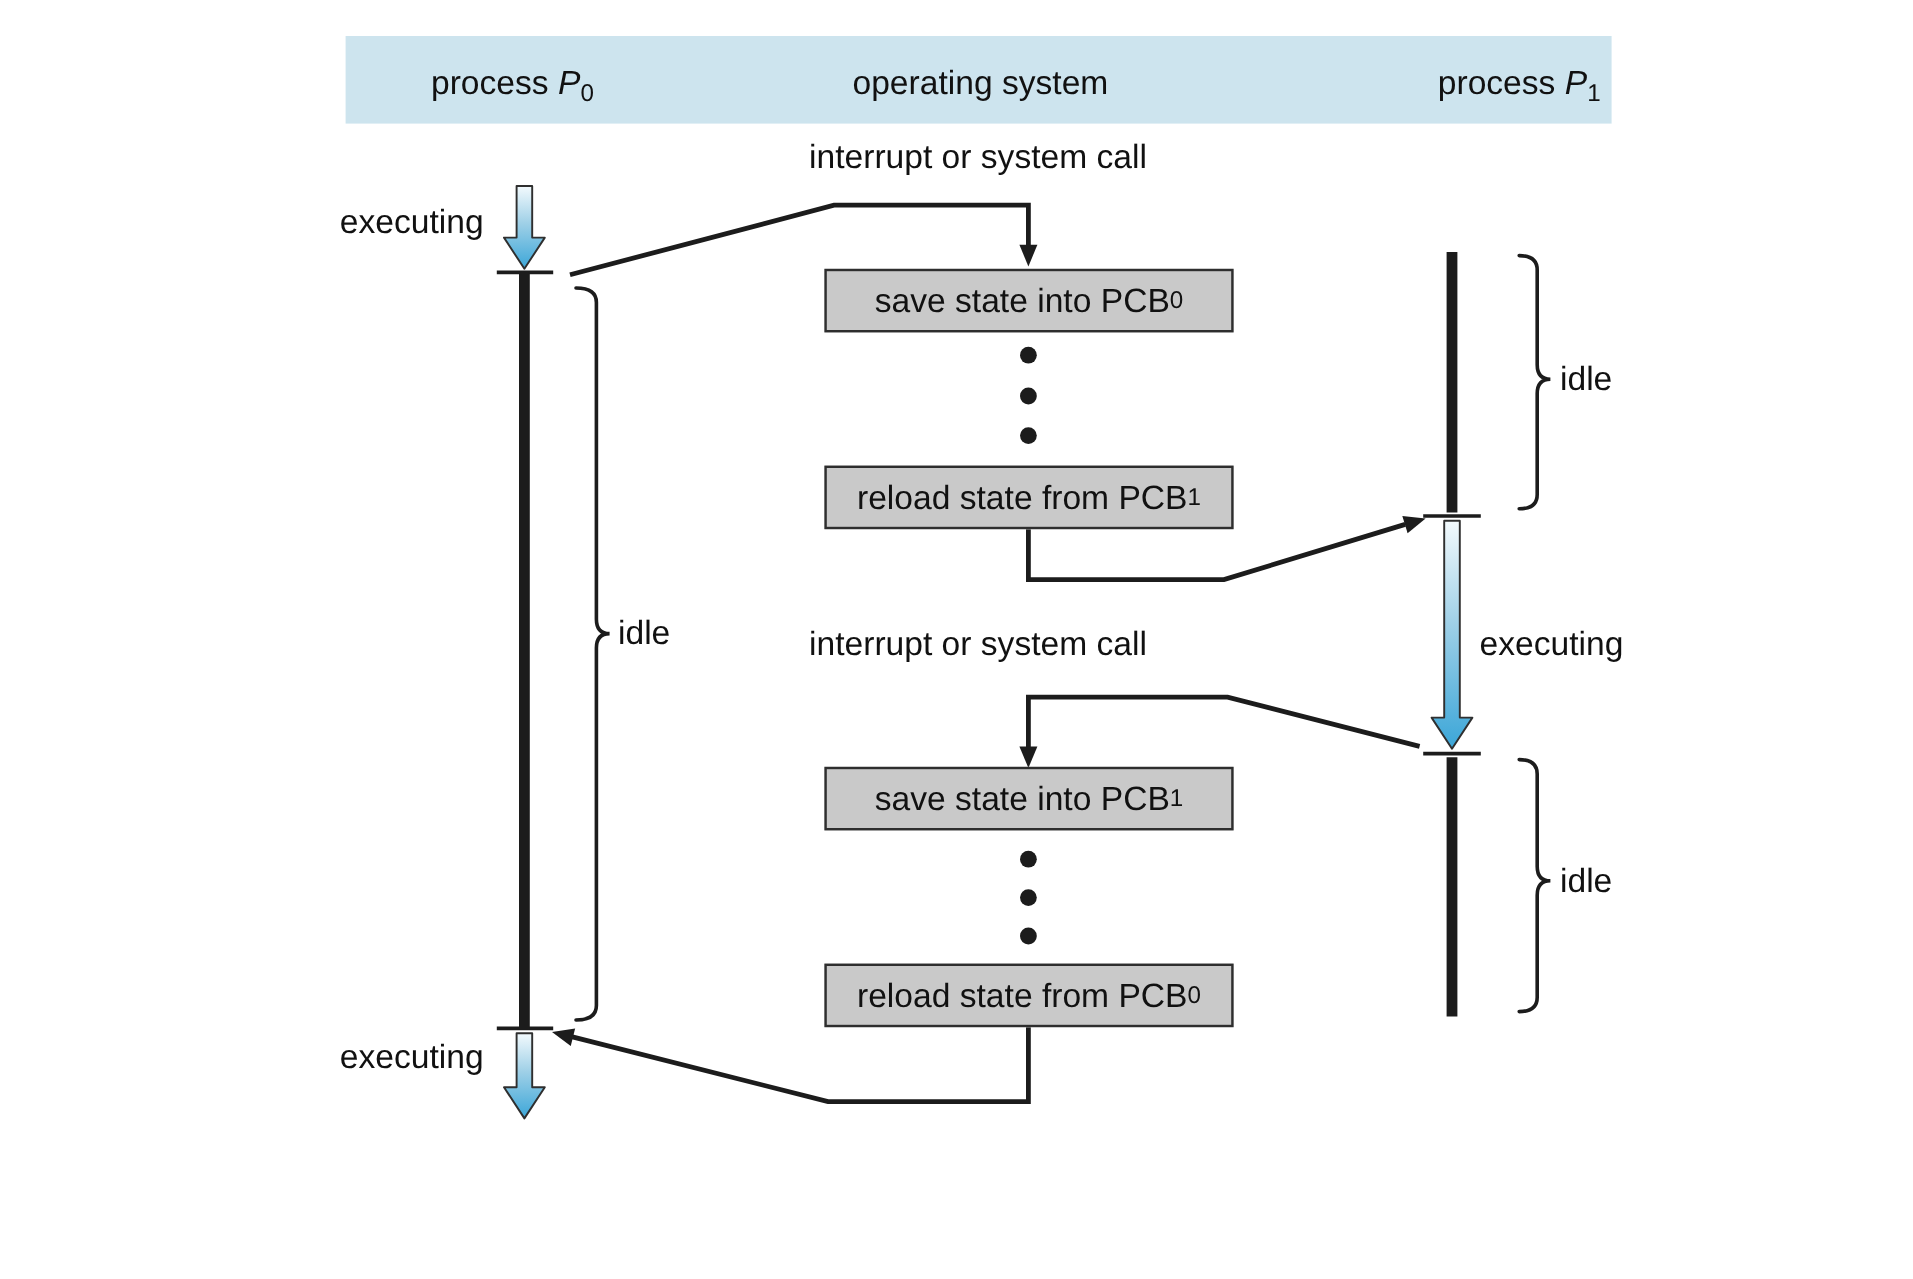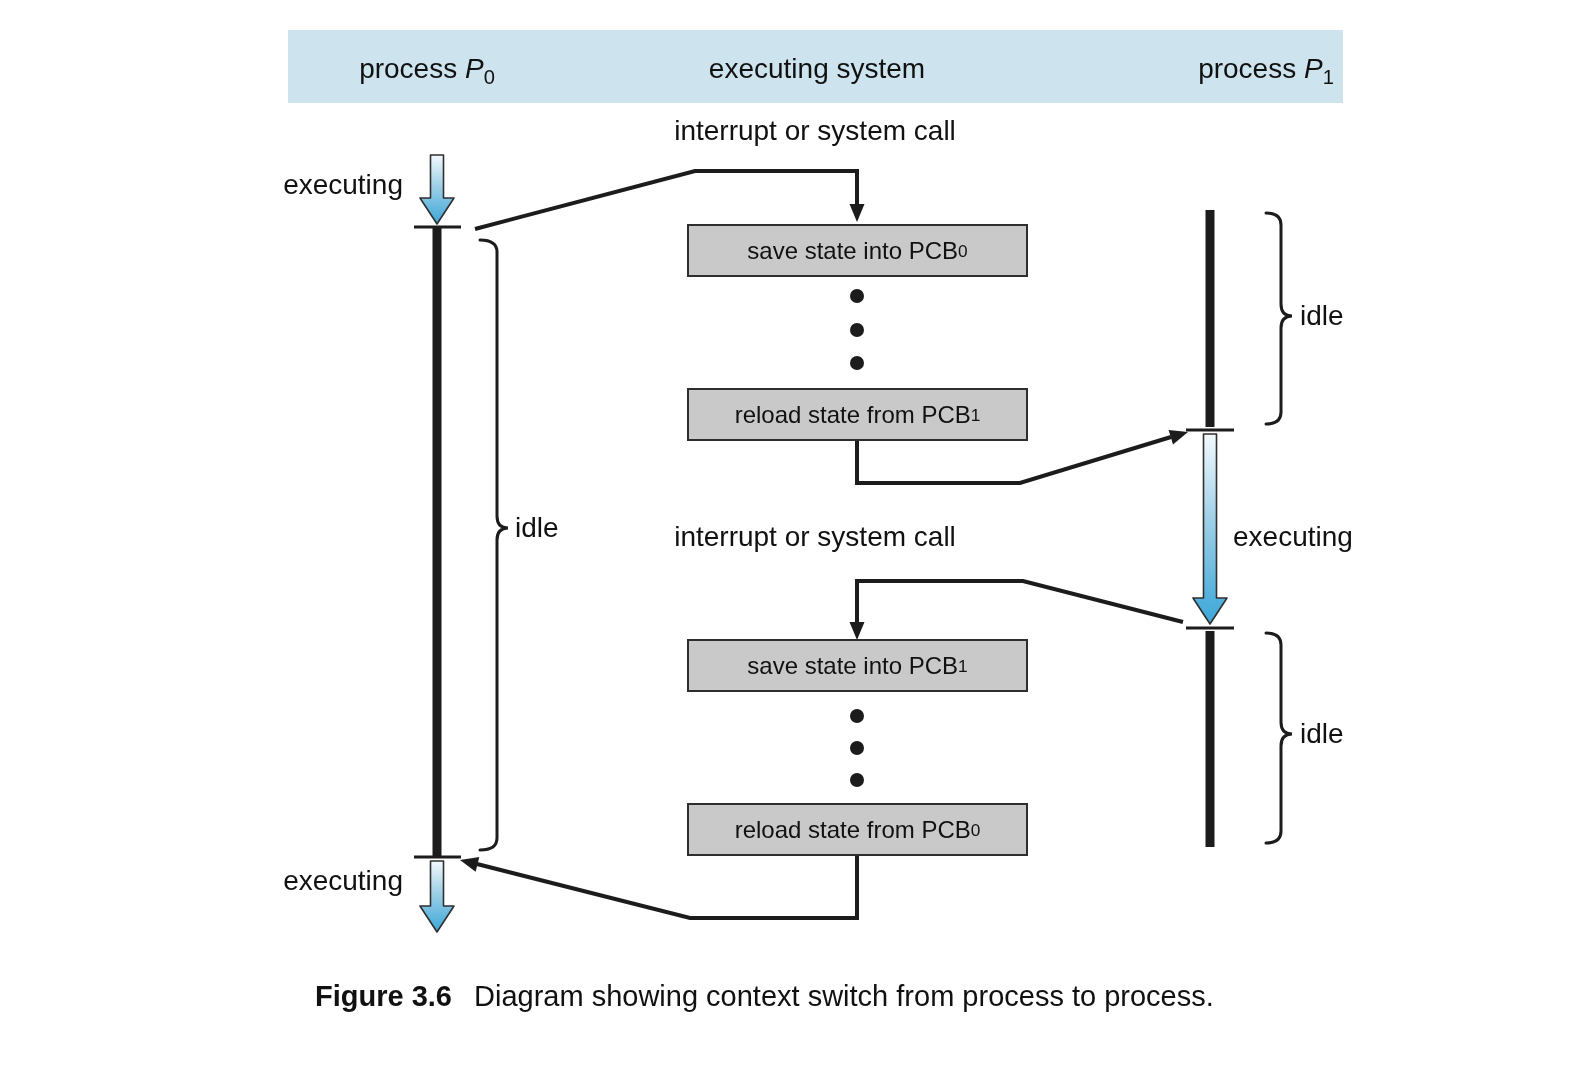--- a/index.html
+++ b/index.html
@@ -26,21 +26,21 @@
   .lbl{position:absolute;font-size:28px;line-height:1.1;white-space:nowrap;}
   .ctr{transform:translateX(-50%);}
   .rt{text-align:right;}
   .lbl i{font-style:italic;}
   sub{font-size:0.72em;vertical-align:-0.3em;line-height:0;}
   .pbox{
     position:absolute;left:687px;width:337px;height:49px;
     background:var(--box-bg,#c9c9c9);
     border:2px solid var(--box-border,#2e2e2e);
     display:flex;align-items:center;justify-content:center;
-    font-size:24px;white-space:nowrap;
+    font-size:28px;white-space:nowrap;
   }
   .caption{position:absolute;left:315px;top:980px;font-size:29px;white-space:nowrap;}
   .caption .fig{font-weight:bold;}
   .caption .cap-txt{margin-left:22px;}
 </style>
 </head>
 <body>
 
 <div class="canvas">
 
@@ -99,21 +99,21 @@
 
     <path class="ln brace" d="M 480,240 Q 497,240 497,252 L 497,516 Q 497,528 508,528 Q 497,528 497,540 L 497,838 Q 497,850 480,850"></path>
     <path class="ln brace" d="M 1266,213 Q 1281,213 1281,225 L 1281,304 Q 1281,316 1292,316 Q 1281,316 1281,328 L 1281,412 Q 1281,424 1266,424"></path>
     <path class="ln brace" d="M 1266,633 Q 1281,633 1281,645 L 1281,722 Q 1281,734 1292,734 Q 1281,734 1281,746 L 1281,831 Q 1281,843 1266,843"></path>
   </svg>
 
   <div class="hdr"></div>
   <div class="lbl ctr" style="left:427px;top:54px;">
     <span>process </span><i>P</i><sub>0</sub>
   </div>
-  <div class="lbl ctr" style="left:817px;top:54px;">executing system</div>
+  <div class="lbl ctr" style="left:817px;top:54px;">operating system</div>
   <div class="lbl ctr" style="left:1266px;top:54px;">
     <span>process </span><i>P</i><sub>1</sub>
   </div>
 
   <div class="lbl ctr" style="left:815px;top:116px;">interrupt or system call</div>
   <div class="lbl ctr" style="left:815px;top:522px;">interrupt or system call</div>
 
   <div class="lbl rt" style="right:1191px;top:170px;">executing</div>
   <div class="lbl rt" style="right:1191px;top:866px;">executing</div>
   <div class="lbl" style="left:1233px;top:522px;">executing</div>
@@ -132,17 +132,14 @@
   </div>
   <div class="pbox" style="top:639px;">
     <span>save state into PCB</span>
       <sub>1</sub>
   </div>
   <div class="pbox" style="top:803px;">
     <span>reload state from PCB</span>
       <sub>0</sub>
   </div>
 
-  <div class="caption">
-    <span class="fig">Figure 3.6</span><span class="cap-txt">Diagram showing context switch from process to process.</span>
-  </div>
 
 </div>
 
 </body></html>

